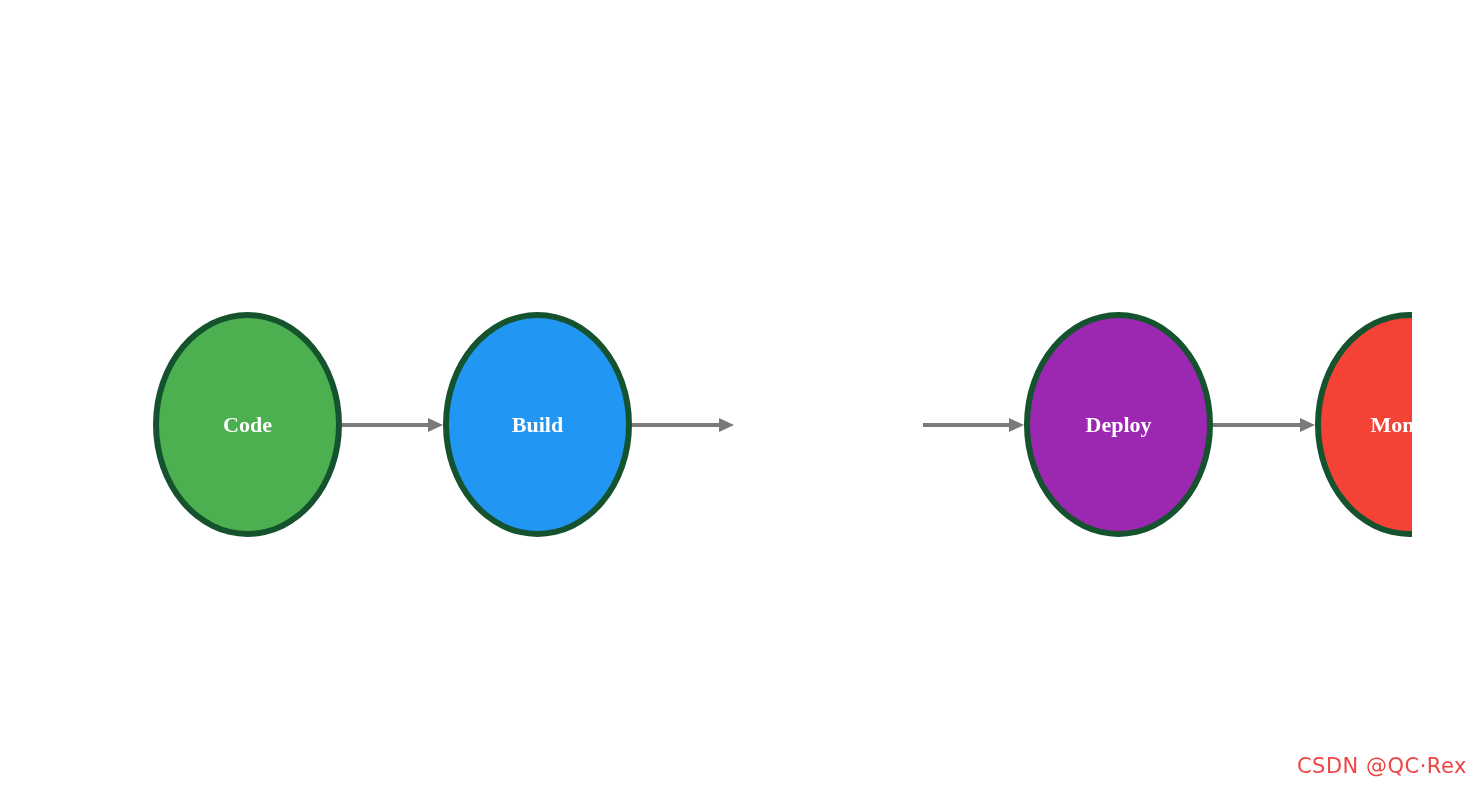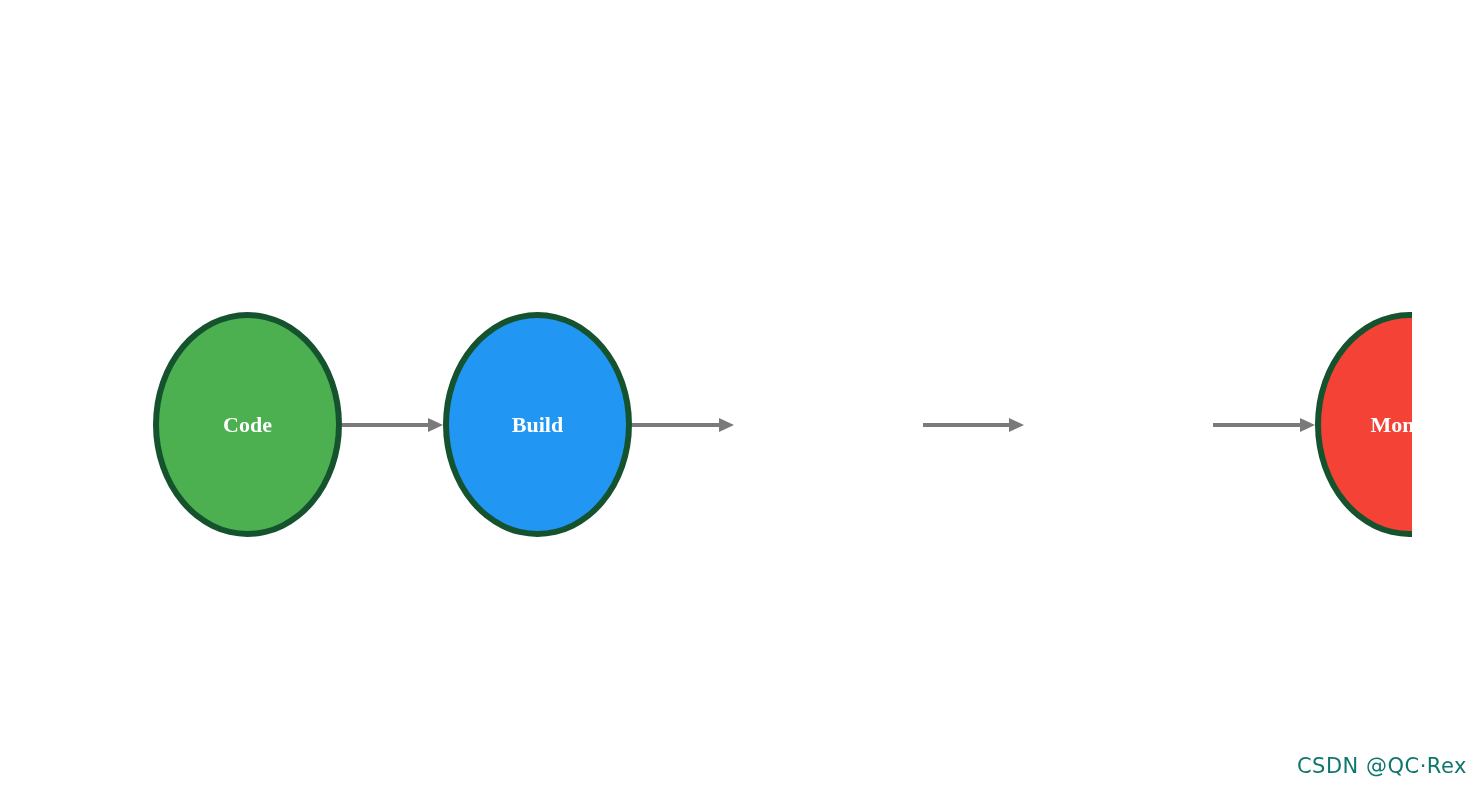--- a/index.html
+++ b/index.html
@@ -76,21 +76,21 @@
   .a1 { left: 632px;  width: 102px; }
   .a2 { left: 923px;  width: 101px; }
   .a3 { left: 1213px; width: 102px; }
 
   .watermark {
     position: absolute;
     right: 3px;
     bottom: 8px;
     font-size: 21px;
     letter-spacing: 0.5px;
-    color: #0f766e;
+    color: #ef4444;
     text-shadow: 1px 1px 0 rgba(255,255,255,0.9);
     white-space: nowrap;
   }
 </style>
 </head>
 <body>
 
 <div class="screen">
 
   <div class="canvas">
@@ -98,20 +98,23 @@
 
     <div class="node n0" style="background-color: rgb(76, 175, 80);">
       <span class="node-label">Code</span>
     </div>
 
     <div class="node n1" style="background-color: rgb(33, 150, 243);">
       <span class="node-label">Build</span>
     </div>
 
 
+    <div class="node n3" style="background-color: rgb(156, 39, 176);">
+      <span class="node-label">Deploy</span>
+    </div>
 
     <div class="node n4" style="background-color: rgb(244, 67, 54);">
       <span class="node-label">Monitor</span>
     </div>
 
     <div class="arrow a0">
       <span class="shaft"></span>
       <span class="head"></span>
     </div>
     <div class="arrow a1">

